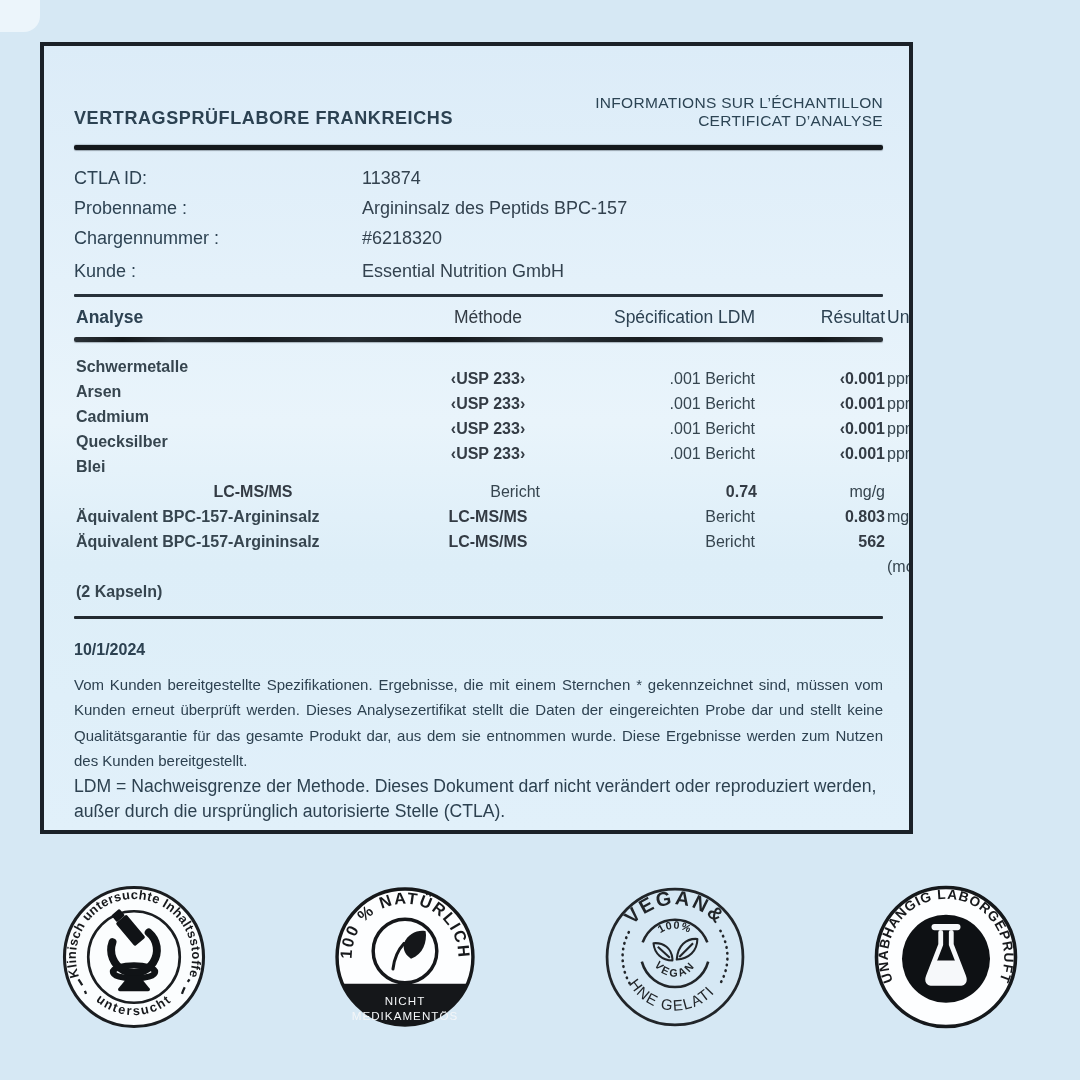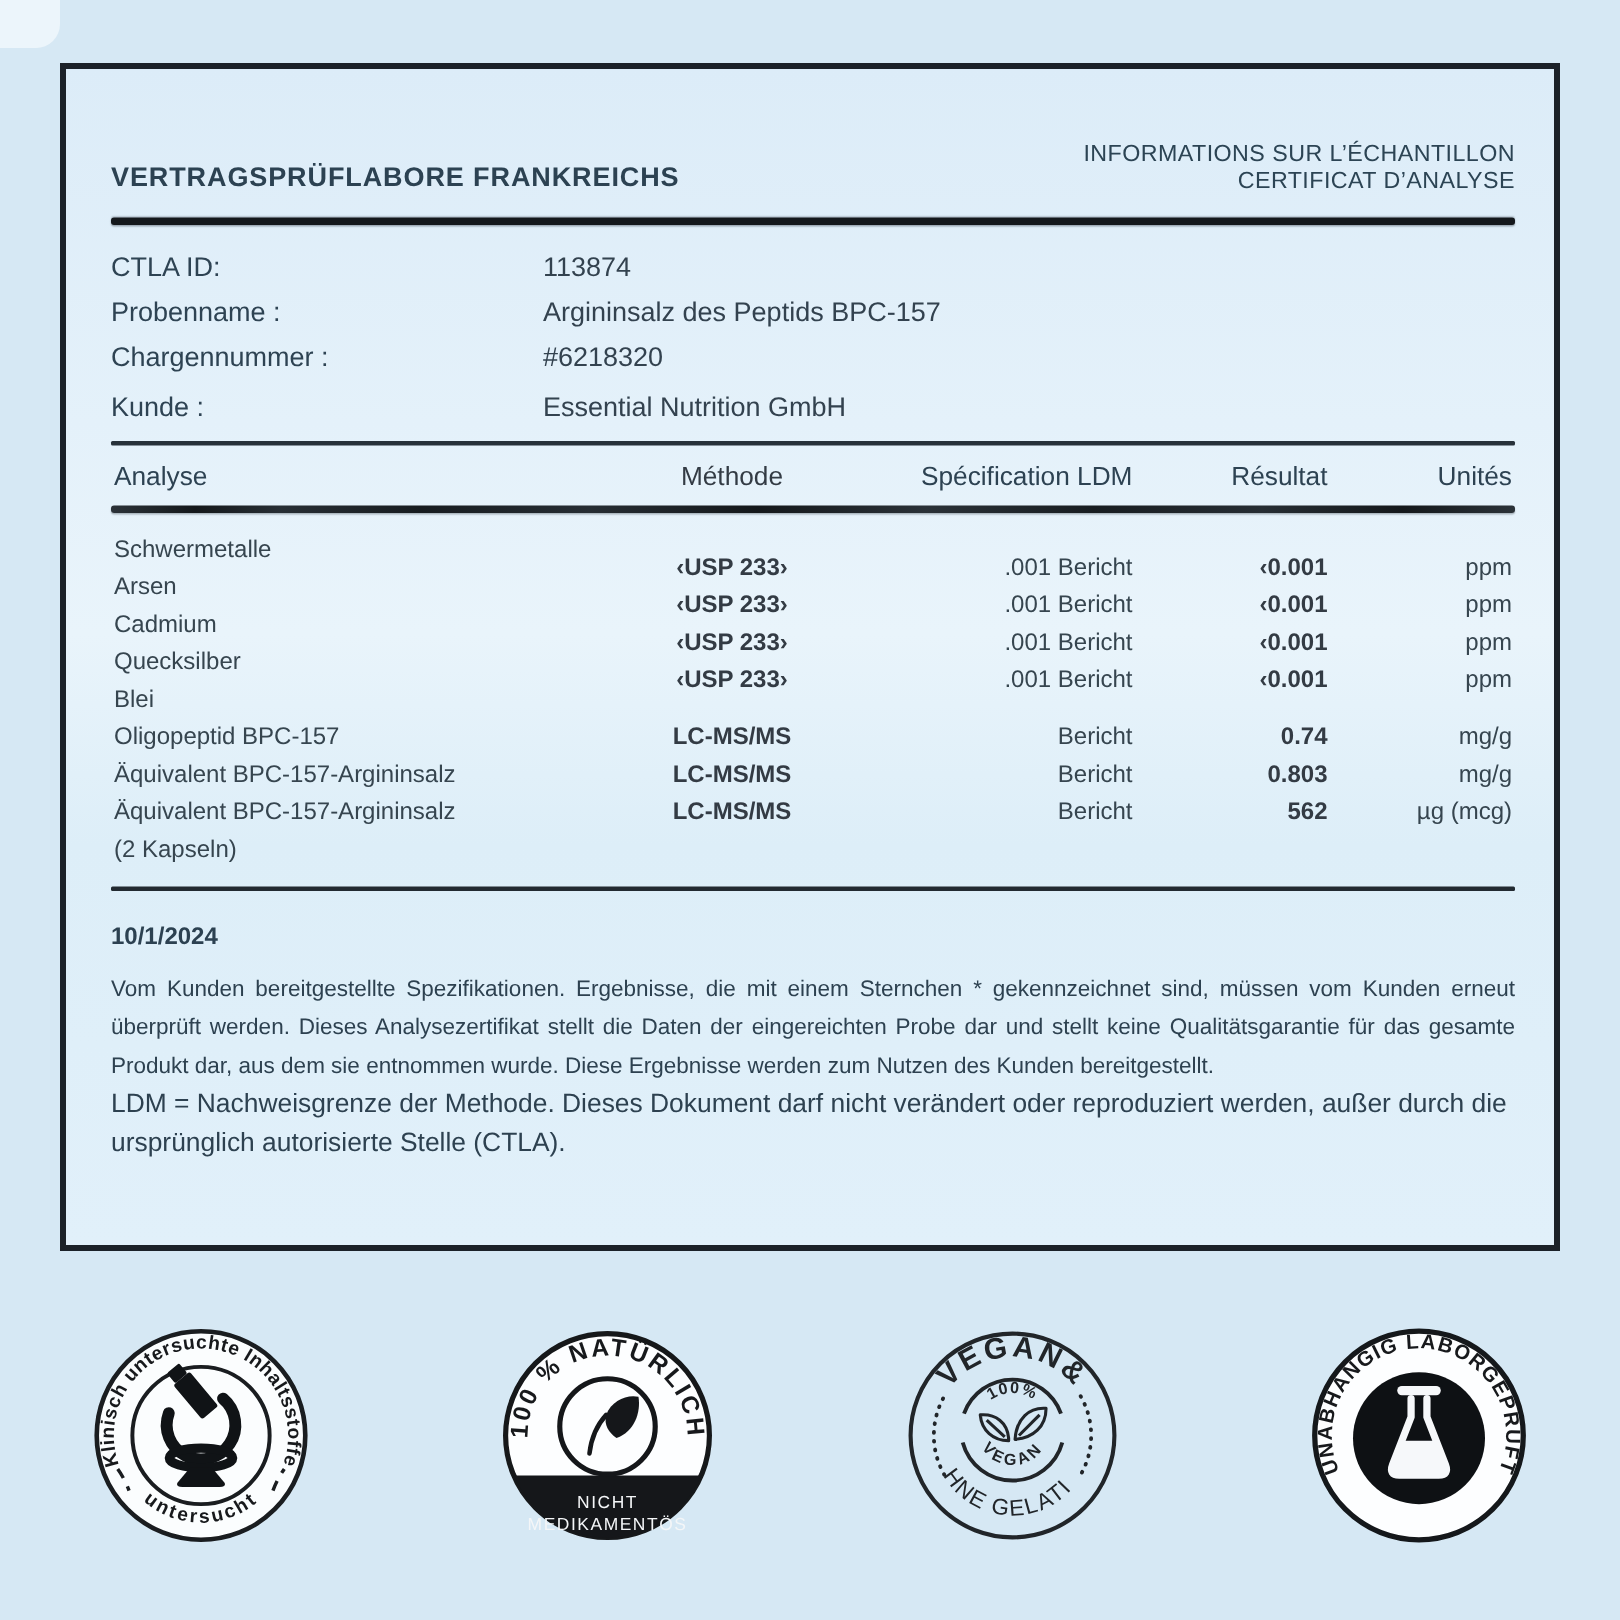--- a/index.html
+++ b/index.html
@@ -10,21 +10,21 @@
     color:#2d4150;
     position:relative;
     overflow:hidden;
   }
   .corner-artifact {
     position:absolute; left:0; top:0; width:40px; height:32px;
     background:#f0f7fc; border-radius:0 0 16px 0; opacity:.85;
   }
   
   .doc-frame {
-    position:absolute; left:40px; top:42px; width:1000px; height:792px;
+    position:absolute; left:40px; top:42px; width:873px; height:792px;
     border:4px solid #1b2128;
     background:linear-gradient(180deg,#dcecf8 0%,#e4f1fa 30%,#e9f4fb 48%,#ddeef8 66%,#e1f0fa 100%);
     padding:0 26px 0 30px;
     overflow:hidden;
   }
   
   .letterhead { display:flex; justify-content:space-between; align-items:flex-end; margin-top:48px; }
   .lab-name { font-size:18px; font-weight:700; letter-spacing:.6px; color:#2c4252; }
   .cert-block { text-align:right; font-size:15.5px; line-height:17.5px; color:#2c4454; letter-spacing:.3px; }
   .rule-heavy { height:5px; background:#14181c; border-radius:2px; margin-top:16px;
@@ -37,21 +37,21 @@
   .meta-value { color:#33424f; }
   
   .rule-thin { height:2.5px; background:#27313a; margin-top:10px; border-radius:1px; }
   .tbl-head, .tbl-row { display:grid; grid-template-columns:358px 112px 215px 128px 1fr; align-items:baseline; }
   .tbl-head { padding:10px 0 9px 0; font-size:17.5px; color:#2d4252; }
   .rule-smudge { height:5px; border-radius:2px;
     background:linear-gradient(90deg,#2b3238 0%,#14181b 6%,#272e34 12%,#171c20 22%,#262d33 34%,#14181b 46%,#2a3137 58%,#181d21 70%,#262d33 82%,#14181b 92%,#2b3238 100%);
     box-shadow:0 1px 1px rgba(20,30,40,.3); }
   .tbl-body { padding-top:12px; }
   .tbl-row { line-height:25px; font-size:16px; color:#36454f; }
-  .c-name { text-align:left; padding-left:2px; }
+  .c-name { text-align:left; padding-left:2px;font-weight:bold; }
   .c-method { text-align:center; font-weight:600; color:#333b44; }
   .c-spec { text-align:right; padding-right:4px; }
   .c-result { text-align:right; padding-right:2px; font-weight:600; color:#333b44; }
   .c-unit { text-align:right; padding-right:2px; font-weight:500; }
   .row-offset .c-method, .row-offset .c-spec, .row-offset .c-result, .row-offset .c-unit {
     transform:translateY(-13px); }
   .rule-bottom { height:3px; background:#222a31; margin-top:12px; border-radius:1px; }
   
   .footer-date { margin-top:22px; font-size:16px; font-weight:700; color:#2c4151; }
   .disclaimer { margin-top:13px; font-size:15px; line-height:25.5px; text-align:justify; color:#2d4150; }
@@ -142,21 +142,20 @@
       <div class="c-unit">ppm</div>
     </div>
     <div class="tbl-row row-offset">
       <div class="c-name">Blei</div>
       <div class="c-method">‹USP 233›</div>
       <div class="c-spec">.001 Bericht</div>
       <div class="c-result">‹0.001</div>
       <div class="c-unit">ppm</div>
     </div>
     <div class="tbl-row">
-      <div class="c-name">Oligopeptid BPC-157</div>
       <div class="c-method">LC-MS/MS</div>
       <div class="c-spec">Bericht</div>
       <div class="c-result">0.74</div>
       <div class="c-unit">mg/g</div>
     </div>
     <div class="tbl-row">
       <div class="c-name">Äquivalent BPC-157-Argininsalz</div>
       <div class="c-method">LC-MS/MS</div>
       <div class="c-spec">Bericht</div>
       <div class="c-result">0.803</div>

